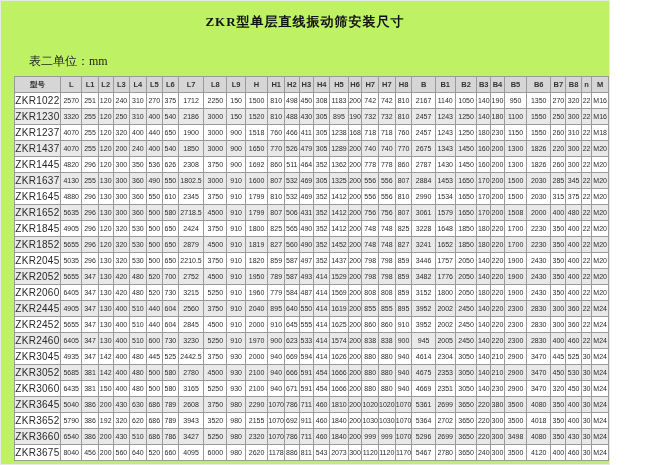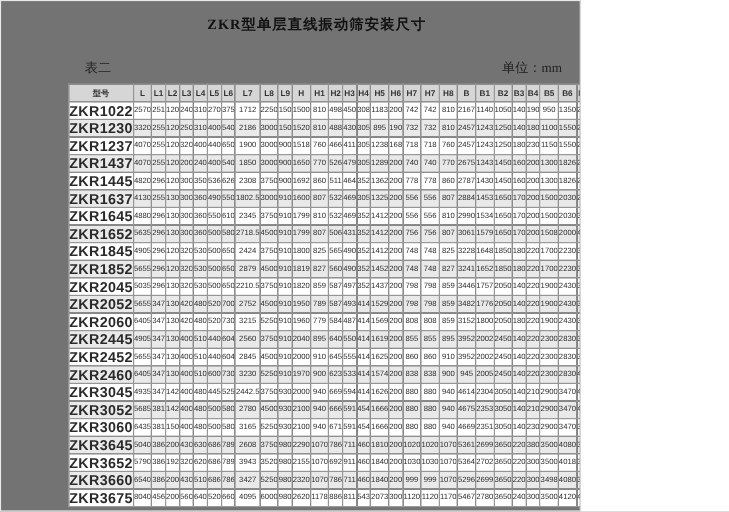--- a/index.html
+++ b/index.html
@@ -1,38 +1,37 @@
 <!DOCTYPE html>
 <html><head>
 <meta charset="utf-8">
 <style>
   html,body{margin:0;padding:0;background:#ffffff;}
   .screen{
     position:relative;
-    width:528px;height:465px;
-    background:#737373;
+    width:610px;height:465px;
+    background:#bef264;
     border:1px solid #e8e8e8;
     box-sizing:border-box;
     font-family:"Liberation Sans", sans-serif;
     color:#1a1a1a;
     overflow:hidden;
-    padding-left:48px;
   }
   .doc-title{
     margin-top:12px;
     text-align:center;
     font-family:"Liberation Serif", serif;
     font-size:13px;
     font-weight:bold;
     color:#111;
     letter-spacing:1px;
   }
   .label-bar{
     display:flex;
-    justify-content:space-between;
+    justify-content:flex-start;
     align-items:flex-end;
     margin:22px 16px 6px 28px;
     font-family:"Liberation Serif", serif;
     font-size:12px;
     color:#222;
   }
   table.dim{
     border-collapse:collapse;
     table-layout:fixed;
     margin-left:13px;
@@ -51,23 +50,22 @@
     color:#2a2a2a;
     font-weight:normal;
   }
   table.dim thead th{
     background:#d6d6d6;
     font-size:7.5px;
     color:#333;
     font-weight:bold;
   }
   table.dim td.model{
-    font-size:13px;
+    font-size:10px;
     letter-spacing:0.3px;
-    font-weight:bold;
   }
   table.dim tbody tr:nth-child(even){background:#e9e9e9;}
   table.dim tbody tr:nth-child(odd){background:#ffffff;}
 </style>
 </head>
 <body>
 
 <div class="screen">
   <div class="doc-title">ZKR型单层直线振动筛安装尺寸</div>
   <div class="label-bar">

